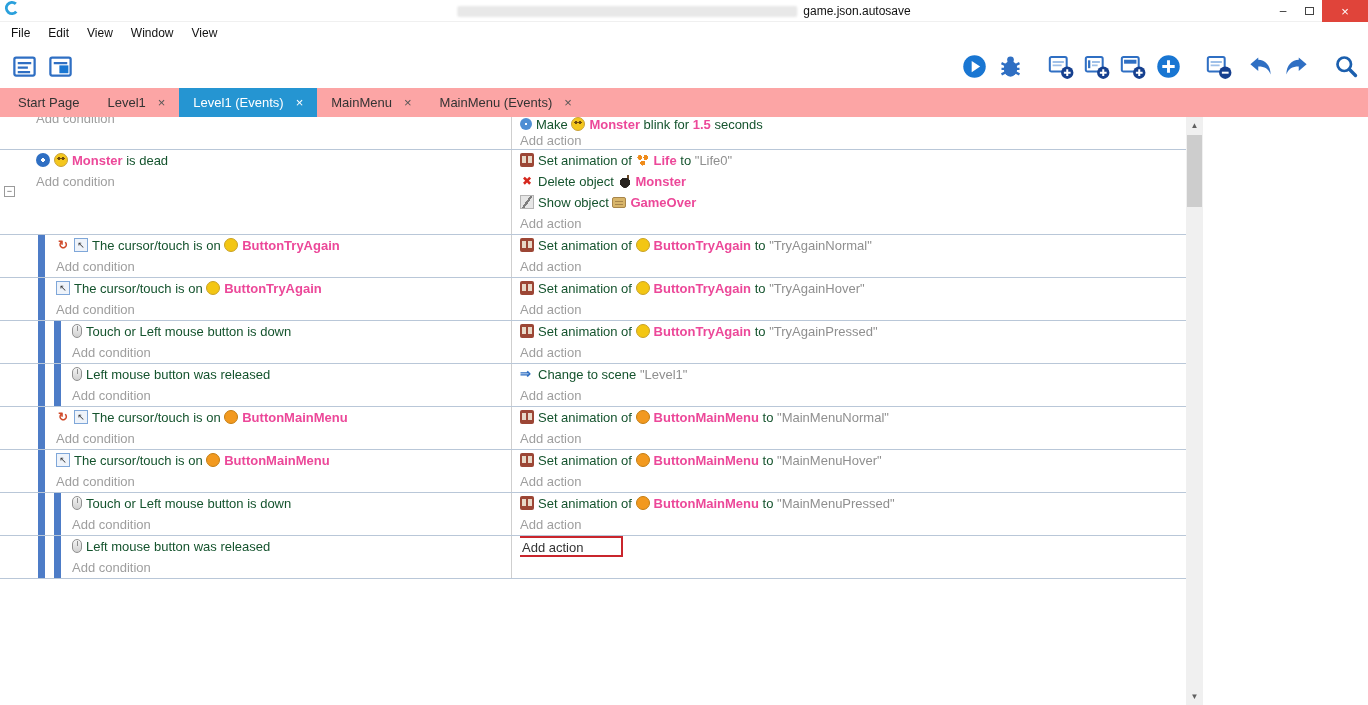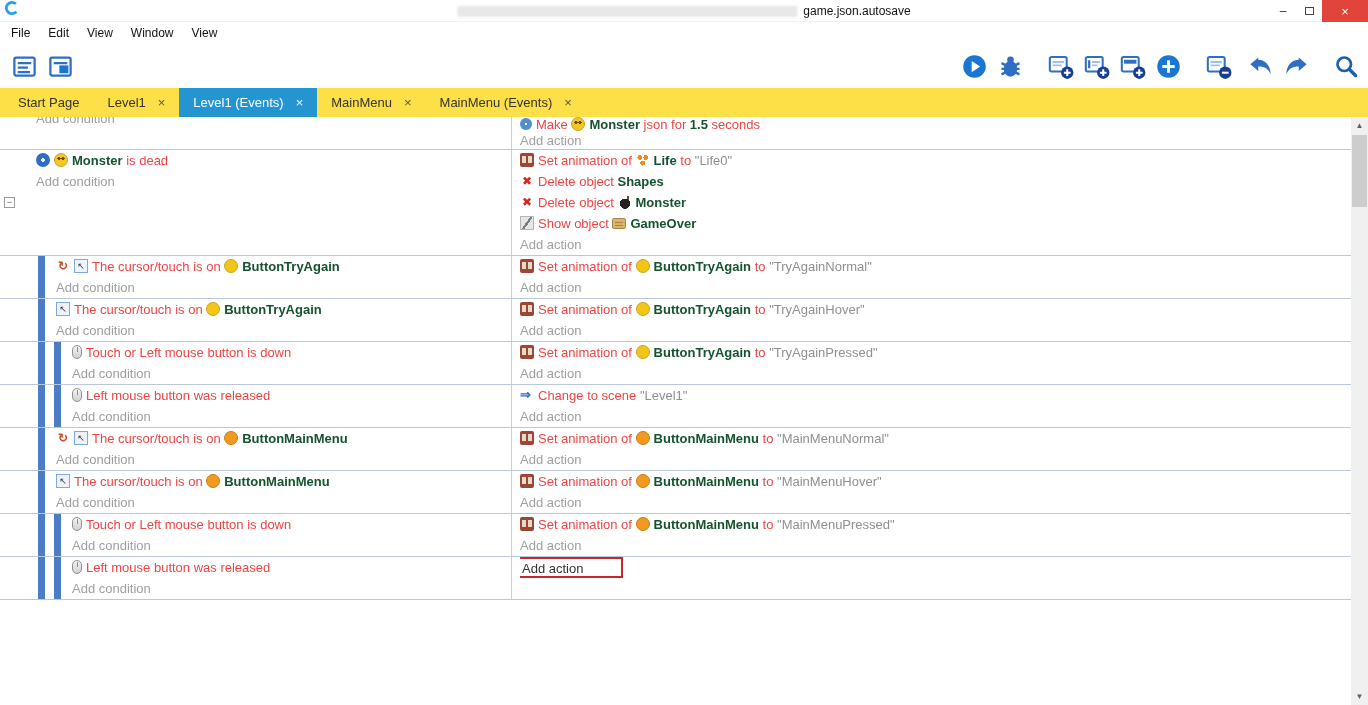--- a/index.html
+++ b/index.html
@@ -29,47 +29,47 @@
   .toolbar { height:44px; display:flex; align-items:center; background:#fff; padding:0 6px 0 8px; }
   .tbtn { width:32px; height:34px; display:flex; align-items:center; justify-content:center; flex:none; }
   .tbtn svg { width:27px; height:27px; }
   .tb-left { display:flex; gap:4px; }
   .tb-right { margin-left:auto; display:flex; align-items:center; }
   .gap18 { margin-left:18px; }
   .gap10 { margin-left:10px; }
   .gap4  { margin-left:4px; }
 
   
-  .tabbar { height:29px; display:flex; align-items:stretch; background:#fde047; padding-left:4px; }
+  .tabbar { height:29px; display:flex; align-items:stretch; background:#fca5a5; padding-left:4px; }
   .tab { display:flex; align-items:center; padding:0 14px; font-size:13px; color:#333; white-space:nowrap; }
   .tab .tab-close { margin-left:12px; font-size:13px; color:#555; }
   .tab.active { background:#2595d2; color:#fff; }
   .tab.active .tab-close { color:#fff; }
 
   
   .events { display:flex; height:588px; }
-  .sheet { width:1351px; background:#fff; overflow:hidden; position:relative; }
+  .sheet { width:1186px; background:#fff; overflow:hidden; position:relative; }
 
   .row { display:flex; align-items:stretch; border-bottom:1px solid #b9c7d8; background:#fff; }
   .row.clip { height:33px; overflow:hidden; }
   .cond { width:512px; flex:none; border-right:1px solid #cfcfcf; display:flex; align-items:stretch; }
   .act  { flex:1; min-width:0; }
   .gutter { width:28px; flex:none; position:relative; }
   .toggle { position:absolute; left:4px; top:50%; margin-top:-6px; width:11px; height:11px; border:1px solid #9a9a9a; background:#fff; font-size:9px; line-height:9px; text-align:center; color:#555; }
   .bars { display:flex; margin-left:10px; flex:none; }
   .bar { width:7px; margin-right:9px; background:#4d7cc7; }
   .lines { flex:1; min-width:0; padding-left:2px; }
   .lines.lv0 { padding-left:8px; }
   .alines { padding-left:6px; }
   .line { height:21px; line-height:21px; font-size:13px; white-space:nowrap; overflow:hidden; }
   .row.clip .line { height:16px; line-height:16px; }
   .row.clip .cond .lines { margin-top:-6px; }
 
-  .tx { color:#ef4444; }
-  .tx-obj { color:#14532d; font-weight:bold; }
+  .tx { color:#14532d; }
+  .tx-obj { color:#ec4899; font-weight:bold; }
   .tx-val { color:#8f8f8f; }
   .tx-ph  { color:#9e9e9e; }
   .hl { display:inline-block; border:2px solid #c9252c; padding:0 38px 0 5px; margin-left:-5px; height:21px; line-height:19px; }
   .hl .tx-ph { color:#333; }
 
   
   .crow { height:26px; display:flex; align-items:stretch; }
   .cgut { width:28px; flex:none; background:#fff; }
   .cbody { flex:1; background:#fbe985; border-top:1px solid #e3cd62; border-bottom:1px solid #d8c257; display:flex; align-items:center; }
   .ctext { font-size:13px; color:#3a3a3a; padding-left:12px; }
@@ -258,39 +258,38 @@
   <div class="sheet" id="sheet">
       <div class="row clip">
         <div class="cond">
           <div class="gutter"></div>
           <div class="lines lv0">
             <div class="line"><span class="tx-ph">Add condition</span></div>
           </div>
         </div>
         <div class="act">
           <div class="lines lv0 alines">
-            <div class="line"><span class="ic ic-blink"></span><span class="tx">Make </span><span class="ic ic-monster"></span><span class="tx-obj">Monster</span><span class="tx"> json for </span><span class="tx-obj">1.5</span><span class="tx"> seconds</span></div>
+            <div class="line"><span class="ic ic-blink"></span><span class="tx">Make </span><span class="ic ic-monster"></span><span class="tx-obj">Monster</span><span class="tx"> blink for </span><span class="tx-obj">1.5</span><span class="tx"> seconds</span></div>
             <div class="line"><span class="tx-ph">Add action</span></div>
           </div>
         </div>
       </div>
       <div class="row">
         <div class="cond">
           <div class="gutter">
             <span class="toggle">−</span>
           </div>
           <div class="lines lv0">
             <div class="line"><span class="ic ic-event"></span><span class="ic ic-monster"></span><span class="tx-obj">Monster</span><span class="tx"> is dead</span></div>
             <div class="line"><span class="tx-ph">Add condition</span></div>
           </div>
         </div>
         <div class="act">
           <div class="lines lv0 alines">
             <div class="line"><span class="ic ic-film"></span><span class="tx">Set animation of </span><span class="ic ic-life"></span><span class="tx-obj">Life</span><span class="tx"> to </span><span class="tx-val">"Life0"</span></div>
-            <div class="line"><span class="ic ic-delete"></span><span class="tx">Delete object </span><span class="tx-obj">Shapes</span></div>
             <div class="line"><span class="ic ic-delete"></span><span class="tx">Delete object </span><span class="ic ic-obstacle"></span><span class="tx-obj">Monster</span></div>
             <div class="line"><span class="ic ic-show"></span><span class="tx">Show object </span><span class="ic ic-gameover"></span><span class="tx-obj">GameOver</span></div>
             <div class="line"><span class="tx-ph">Add action</span></div>
           </div>
         </div>
       </div>
       <div class="row">
         <div class="cond">
           <div class="gutter"></div>
           <div class="bars">

